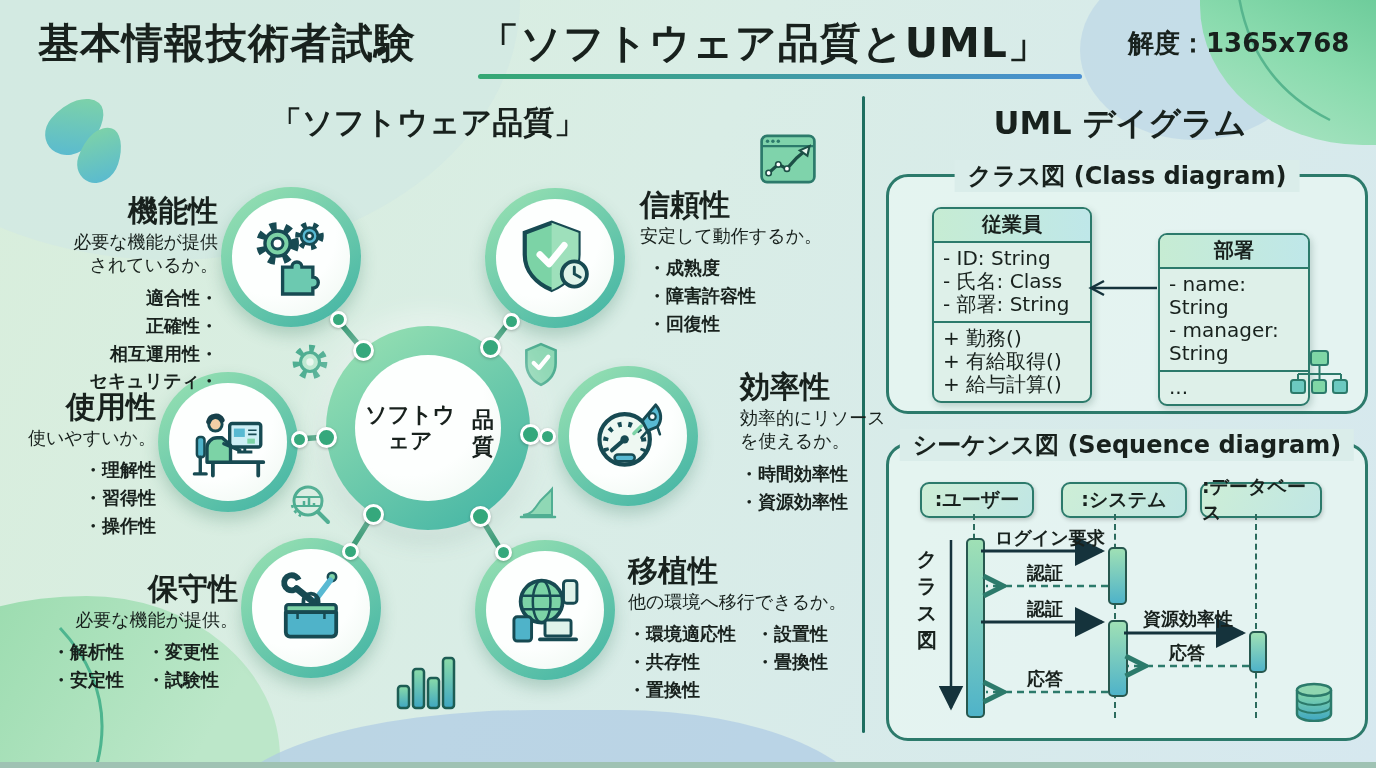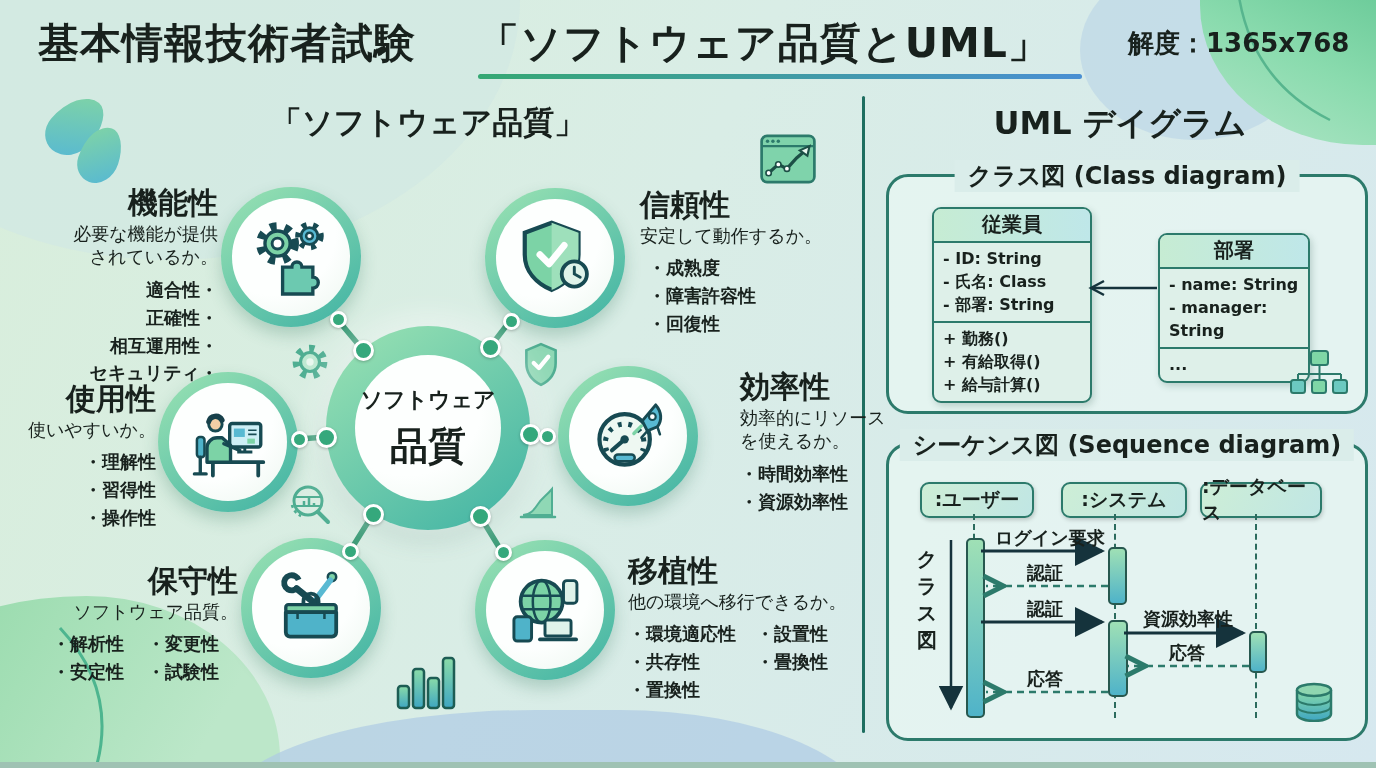--- a/index.html
+++ b/index.html
@@ -27,45 +27,45 @@
   .q-title{left:228px;top:102px;width:400px;text-align:center;font-size:31px;font-weight:800;}
   .q-sub{left:228px;top:145px;width:400px;text-align:center;font-size:24px;font-weight:800;}
   .connectors{left:0;top:0;z-index:1;}
   .circle{border-radius:50%;background:linear-gradient(145deg,#9ce3b3,#3fb2a4);
     box-shadow:0 8px 16px rgba(40,110,85,.25);display:flex;align-items:center;justify-content:center;z-index:2;}
   .sat{width:140px;height:140px;}
   .circle-inner{border-radius:50%;background:radial-gradient(circle at 35% 30%,#fdfffe 55%,#ecf6ef);
     display:flex;align-items:center;justify-content:center;}
   .sat .circle-inner{width:118px;height:118px;}
   .hub{width:204px;height:204px;box-shadow:0 0 35px rgba(255,255,255,.9),0 10px 22px rgba(40,110,85,.28);}
-  .hub .circle-inner{width:146px;height:146px;flex-direction:column;text-align:center;font-family:Liberation Serif, serif;}
+  .hub .circle-inner{width:146px;height:146px;flex-direction:row;text-align:center;font-family:Liberation Serif, serif;}
   .hub-l1{font-size:22px;font-weight:800;line-height:1.2;}
-  .hub-l2{font-size:38px;font-weight:800;line-height:1.2;margin-top:11px;}
+  .hub-l2{font-size:22px;font-weight:800;line-height:1.2;margin-top:11px;}
   .node{position:absolute;border-radius:50%;background:#35a87c;border:3px solid #fff;
     box-shadow:0 1px 3px rgba(0,0,0,.25);z-index:3;}
   .node-lg{width:15px;height:15px;}
   .node-sm{width:11px;height:11px;}
   .block{z-index:2;}
   .block h3{margin:0;font-size:30px;font-weight:800;line-height:1.1;}
   .desc{font-size:18px;font-weight:normal;white-space:pre-line;line-height:1.3;margin:3px 0 7px;}
   .bullets{list-style:none;margin:0;padding:0;font-size:18px;font-weight:bold;line-height:1.55;}
   .grid2{display:grid;grid-template-columns:95px 1fr;}
   .grid2w{display:grid;grid-template-columns:128px 1fr;}
-  .t-right{text-align:right;}
+  .t-right{text-align:right;margin-top:8px;}
   
   .divider{left:862px;top:96px;width:3px;height:637px;background:#1e6e60;border-radius:2px;}
   .uml-title{left:960px;top:102px;width:320px;text-align:center;font-size:32px;font-weight:800;}
   .panel{border:3px solid #2c7a6b;border-radius:22px;background:rgba(233,246,243,.72);z-index:2;}
   .panel-legend{position:absolute;top:-17px;left:50%;transform:translateX(-50%);
     background:#daedea;padding:0 13px;font-size:24px;font-weight:800;white-space:nowrap;}
   .uml-class{position:absolute;border:2.5px solid #2c7a6b;border-radius:9px;overflow:hidden;
     background:#def0e9;box-shadow:2px 3px 7px rgba(30,80,70,.22);}
   .uml-class .cname{background:linear-gradient(90deg,#c6ecd3,#bfe7e9);font-weight:800;font-size:20px;
     text-align:center;padding:2px 0 3px;border-bottom:2.5px solid #2c7a6b;}
-  .uml-rows{padding:4px 9px 5px;font-size:16px;font-weight:700;line-height:23px;}
+  .uml-rows{padding:4px 9px 5px;font-size:20px;font-weight:400;line-height:23px;}
   .uml-rows.sep{border-bottom:2.5px solid #2c7a6b;}
   .lifeline-head{position:absolute;border:2.5px solid #2c7a6b;border-radius:9px;
     background:linear-gradient(120deg,#cdeed6,#c0e6e4);font-size:19px;font-weight:800;
     display:flex;align-items:center;justify-content:center;box-shadow:1px 2px 4px rgba(0,0,0,.18);}
   .lifeline-line{position:absolute;width:0;border-left:2.5px dashed #2c6b5e;}
   .activation{position:absolute;border:2px solid #27584f;border-radius:5px;
     background:linear-gradient(180deg,#9fe0b5,#4fb3c9);}
   .msg-label{position:absolute;font-size:18px;font-weight:bold;white-space:nowrap;z-index:4;}
   .time-label{position:absolute;left:26px;top:100px;width:24px;font-size:20px;font-weight:800;
     line-height:1.35;word-break:break-all;text-align:center;}
@@ -265,21 +265,21 @@
     <div class="desc">効率的にリソース
 を使えるか。</div>
     <ul class="bullets">
       <li>・時間効率性</li>
       <li>・資源効率性</li>
     </ul>
   </div>
 
   <div class="abs block t-right" style="left:40px;top:564px;width:198px">
     <h3>保守性</h3>
-    <div class="desc">ソフトウェア品質。</div>
+    <div class="desc">必要な機能が提供。</div>
     <ul class="bullets grid2" style="text-align:left;margin-left:12px">
       <li>・解析性</li>
       <li>・変更性</li>
       <li>・安定性</li>
       <li>・試験性</li>
     </ul>
   </div>
 
   <div class="abs block" style="left:628px;top:554px;width:240px">
     <h3>移植性</h3>

